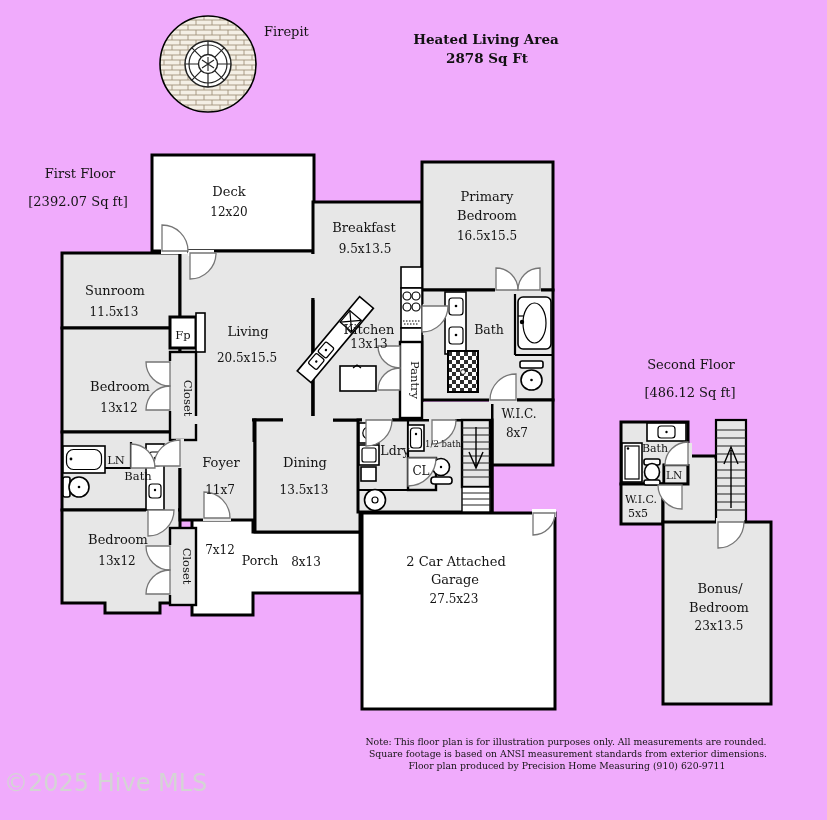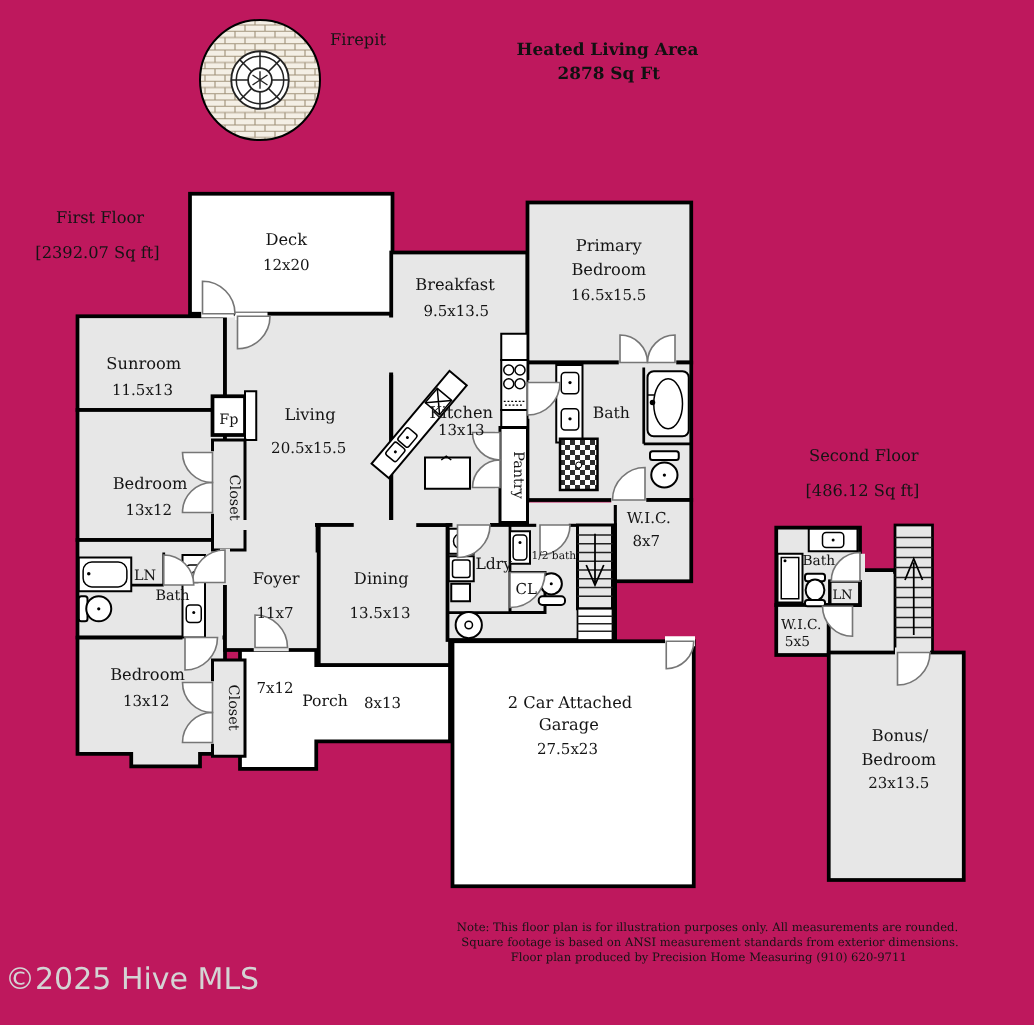--- a/index.html
+++ b/index.html
@@ -1,16 +1,16 @@
 <!DOCTYPE html>
 <html><head>
 <meta charset="utf-8">
 <style>
   html,body { margin:0; padding:0; background:#ffffff; }
-  .stage { position:relative; width:827px; height:820px; background:#be185d; overflow:hidden; }
+  .stage { position:relative; width:827px; height:820px; background:#f0abfc; overflow:hidden; }
   svg { display:block; }
   .t  { font-family:"DejaVu Serif", serif; fill:#141414; }
   .tb { font-family:"DejaVu Serif", serif; fill:#111111; font-weight:bold; }
   .wm { font-family:"DejaVu Sans", sans-serif; fill:#d4d4d4; }
   .room  { fill:#e7e7e7; stroke:#000000; stroke-width:3; }
   .room2 { fill:#e7e7e7; stroke:#000000; stroke-width:2.4; }
   .white-room { fill:#ffffff; stroke:#000000; stroke-width:3; }
   .wall  { stroke:#000000; stroke-width:3; fill:none; }
   .wall2 { stroke:#000000; stroke-width:2.2; fill:none; }
   .gapg { fill:#e7e7e7; stroke:none; }

